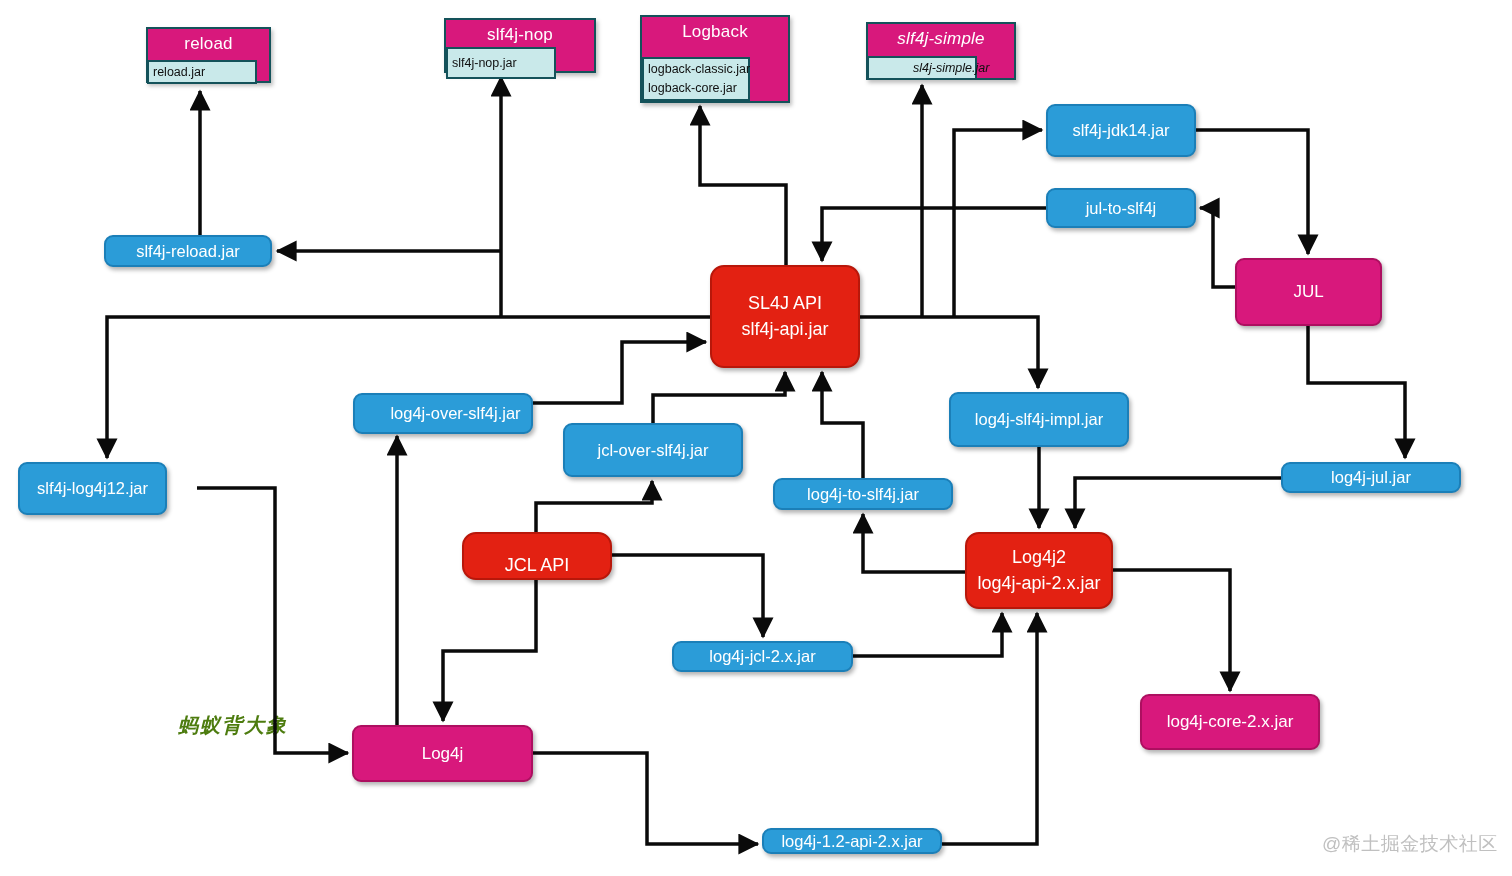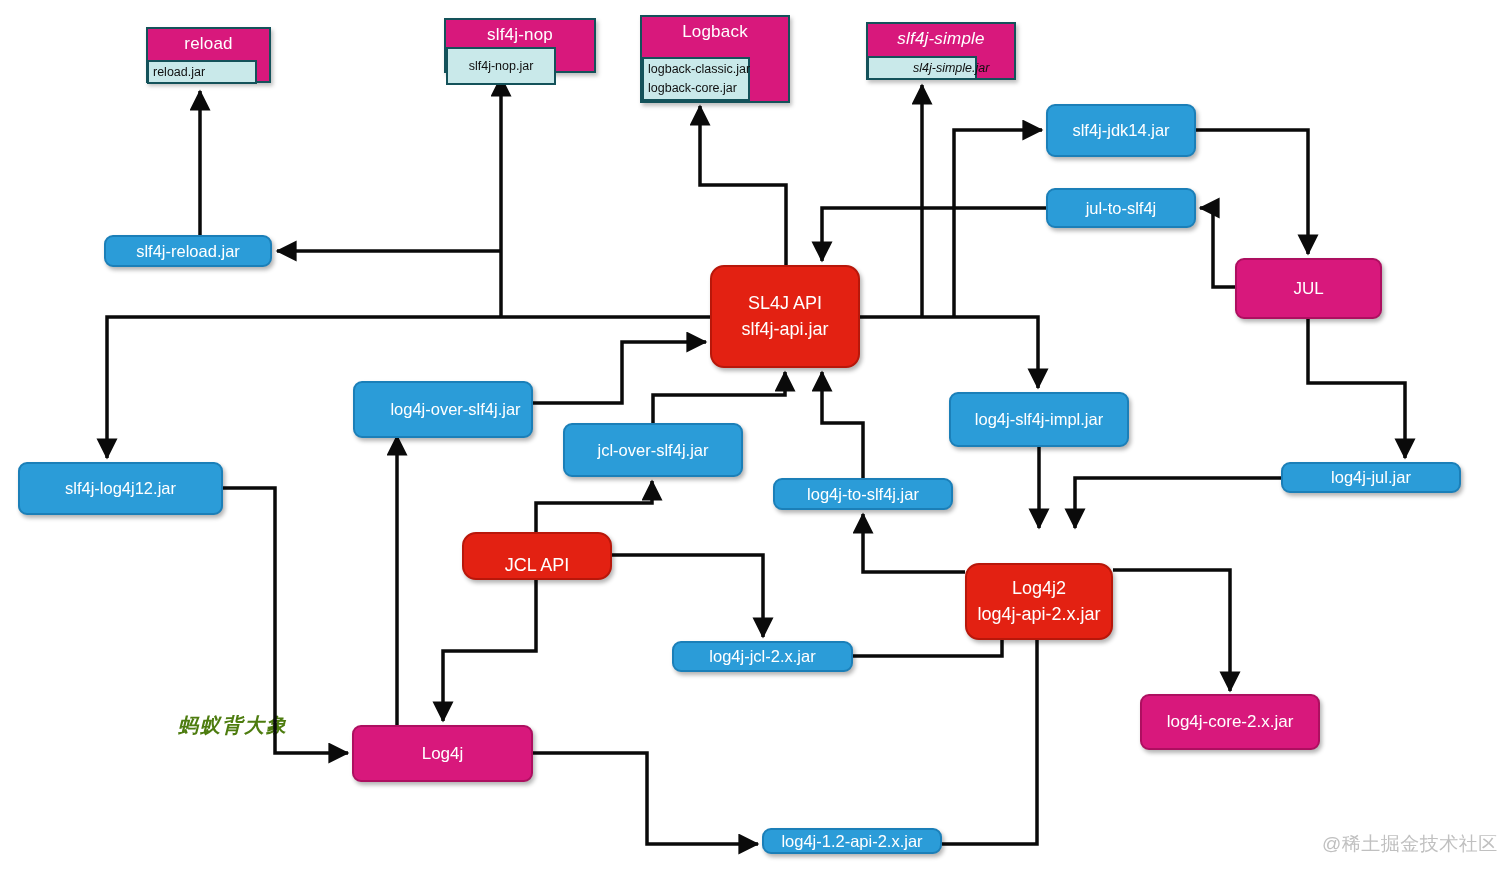--- a/index.html
+++ b/index.html
@@ -99,21 +99,21 @@
 
   <div id="nodes-layer">
       <div class="node package" style="left: 146px; top: 27px; width: 125px; height: 56px;">
         <div class="pkg-title">reload</div>
         <div class="jarbox" style="left: -1px; top: 31px; width: 110px; height: 24px;">
           <div class="jar-line">reload.jar</div>
         </div>
       </div>
       <div class="node package" style="left: 444px; top: 18px; width: 152px; height: 55px;">
         <div class="pkg-title">slf4j-nop</div>
-        <div class="jarbox" style="left: 0px; top: 27px; width: 110px; height: 38px; align-items: center;">
+        <div class="jarbox" style="left: 0px; top: 27px; width: 110px; height: 32px;">
           <div class="jar-line">slf4j-nop.jar</div>
         </div>
       </div>
       <div class="node package" style="left: 640px; top: 15px; width: 150px; height: 88px;">
         <div class="pkg-title">Logback</div>
         <div class="jarbox" style="left: 0px; top: 40px; width: 108px; height: 44px;">
           <div class="jar-line">logback-classic.jar</div>
           <div class="jar-line">logback-core.jar</div>
         </div>
       </div>
@@ -122,49 +122,49 @@
         <div class="jarbox" style="left: -1px; top: 32px; width: 110px; height: 24px; padding-left: 44px;">
           <div class="jar-line">sl4j-simple.jar</div>
         </div>
       </div>
       <div class="node pill blue" style="left: 1046px; top: 104px; width: 150px; height: 53px;">
         <div>slf4j-jdk14.jar</div>
       </div>
       <div class="node pill blue" style="left: 1046px; top: 188px; width: 150px; height: 40px;">
         <div>jul-to-slf4j</div>
       </div>
-      <div class="node pill pink" style="left: 1235px; top: 258px; width: 147px; height: 61px;">
+      <div class="node pill pink" style="left: 1235px; top: 258px; width: 147px; height: 68px;">
         <div>JUL</div>
       </div>
       <div class="node pill red" style="left: 710px; top: 265px; width: 150px; height: 103px;">
         <div>SL4J API</div>
         <div>slf4j-api.jar</div>
       </div>
       <div class="node pill blue" style="left: 104px; top: 235px; width: 168px; height: 32px;">
         <div>slf4j-reload.jar</div>
       </div>
-      <div class="node pill blue" style="left: 353px; top: 381px; width: 180px; height: 57px; padding-left: 25px;">
+      <div class="node pill blue" style="left: 353px; top: 393px; width: 180px; height: 41px; padding-left: 25px;">
         <div>log4j-over-slf4j.jar</div>
       </div>
       <div class="node pill blue" style="left: 563px; top: 423px; width: 180px; height: 54px;">
         <div>jcl-over-slf4j.jar</div>
       </div>
-      <div class="node pill blue" style="left: 18px; top: 462px; width: 205px; height: 53px;">
+      <div class="node pill blue" style="left: 18px; top: 462px; width: 149px; height: 53px;">
         <div>slf4j-log4j12.jar</div>
       </div>
       <div class="node pill blue" style="left: 773px; top: 478px; width: 180px; height: 32px;">
         <div>log4j-to-slf4j.jar</div>
       </div>
       <div class="node pill blue" style="left: 949px; top: 392px; width: 180px; height: 55px;">
         <div>log4j-slf4j-impl.jar</div>
       </div>
       <div class="node pill blue" style="left: 1281px; top: 462px; width: 180px; height: 31px;">
         <div>log4j-jul.jar</div>
       </div>
-      <div class="node pill red" style="left: 965px; top: 532px; width: 148px; height: 77px; margin-top: 31px;">
+      <div class="node pill red" style="left: 965px; top: 532px; width: 148px; height: 77px;">
         <div>Log4j2</div>
         <div>log4j-api-2.x.jar</div>
       </div>
       <div class="node pill red" style="left: 462px; top: 532px; width: 150px; height: 48px; justify-content: flex-end;">
         <div>JCL API</div>
       </div>
       <div class="node pill blue" style="left: 672px; top: 641px; width: 181px; height: 31px;">
         <div>log4j-jcl-2.x.jar</div>
       </div>
       <div class="node pill pink" style="left: 352px; top: 725px; width: 181px; height: 57px;">

